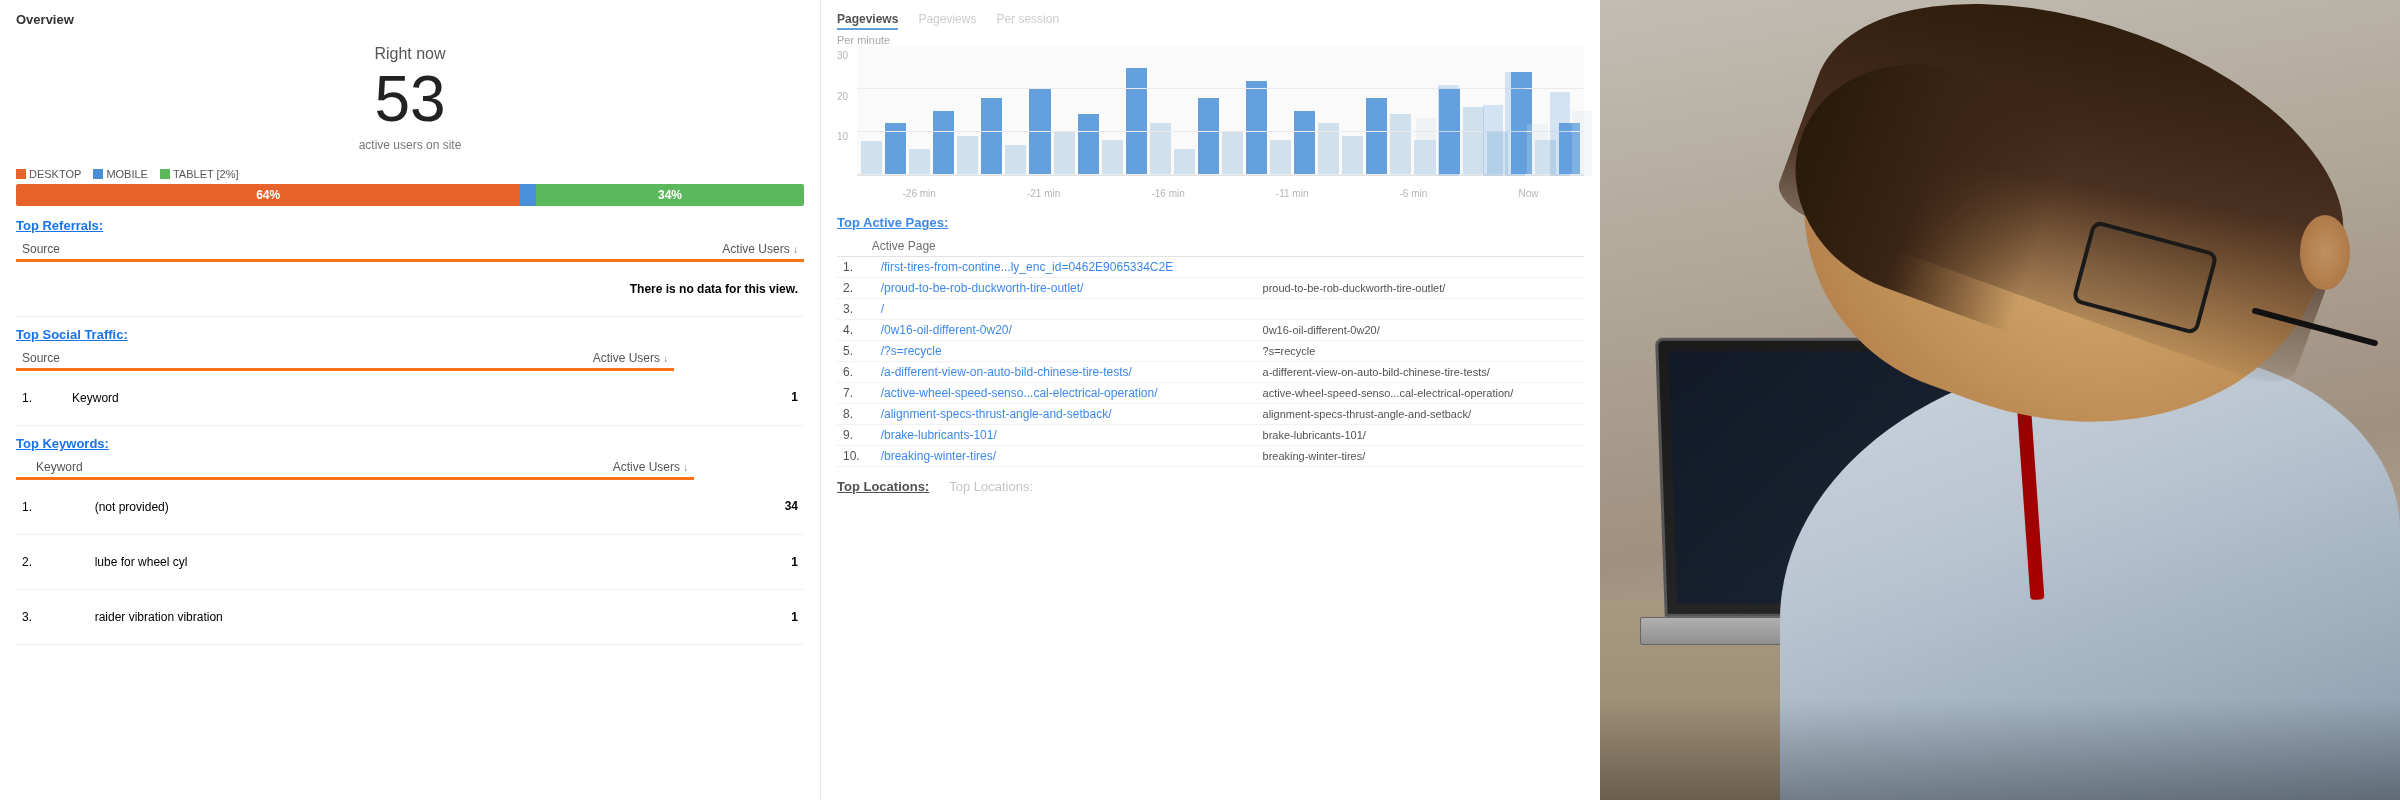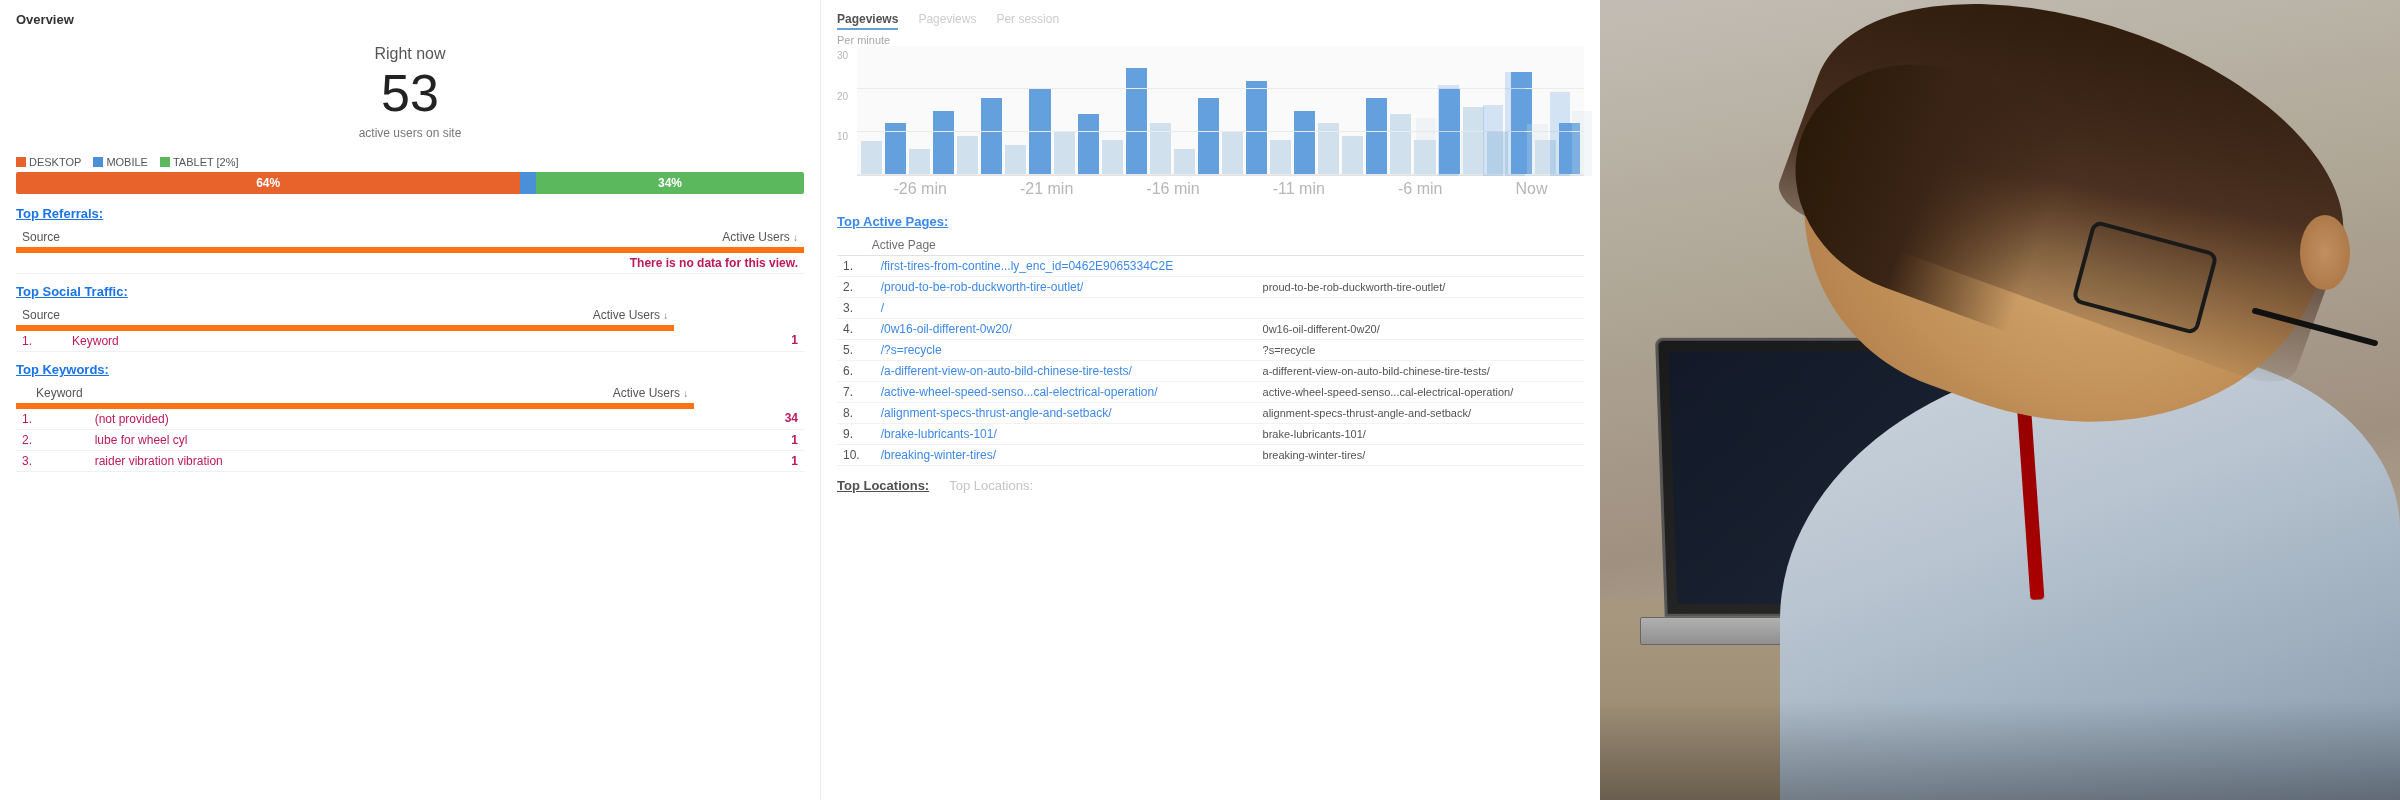--- a/index.html
+++ b/index.html
@@ -36,21 +36,21 @@
       padding: 10px 0 8px;
     }
 
     .right-now-label {
       font-size: 16px;
       color: #555;
       margin-bottom: 4px;
     }
 
     .active-users-count {
-      font-size: 52px;
+      font-size: 64px;
       font-weight: 300;
       color: #222;
       line-height: 1;
     }
 
     .active-users-label {
       font-size: 12px;
       color: #777;
       margin-top: 7px;
     }
@@ -129,30 +129,30 @@
       border-collapse: collapse;
       font-size: 12px;
       margin-bottom: 10px;
     }
 
     .data-table th {
       text-align: left;
       color: #555;
       font-weight: normal;
       padding: 3px 6px;
-      border-bottom: 6px solid #f97316;
+      border-bottom: 3px solid #f97316;
     }
 
     .data-table th:last-child {
       text-align: right;
     }
 
     .data-table td {
-      padding: 3px 6px;
-      color: #be185d;
+      padding: 20px 6px;
+      color: #000000;
       border-bottom: 1px solid #f0f0f0;
     }
 
     .data-table td:last-child {
       text-align: right;
       font-weight: bold;
     }
 
     .data-table .sort-icon {
       font-size: 10px;
@@ -231,23 +231,23 @@
       min-height: 2px;
     }
 
     .bar-item.highlight {
       background: #4a90d9;
     }
 
     .chart-x-labels {
       display: flex;
       justify-content: space-around;
-      font-size: 16px;
+      font-size: 10px;
       color: #aaa;
-      margin-top: 4px;
+      margin-top: 12px;
     }
 
     .active-pages-section {
       margin-top: 8px;
     }
 
     .active-pages-table {
       width: 100%;
       border-collapse: collapse;
       font-size: 12px;

